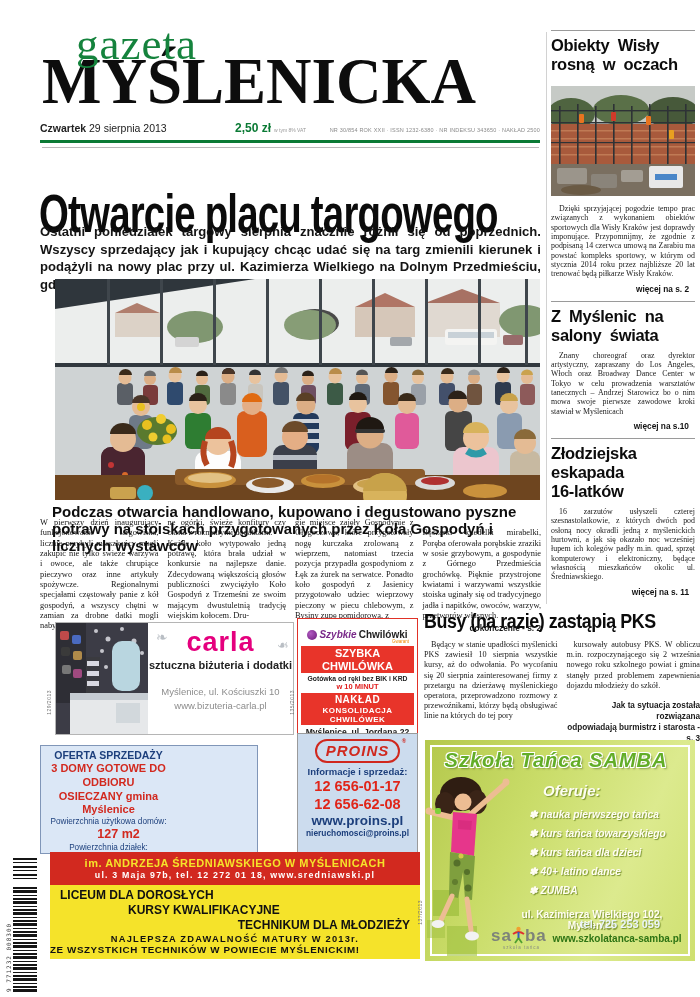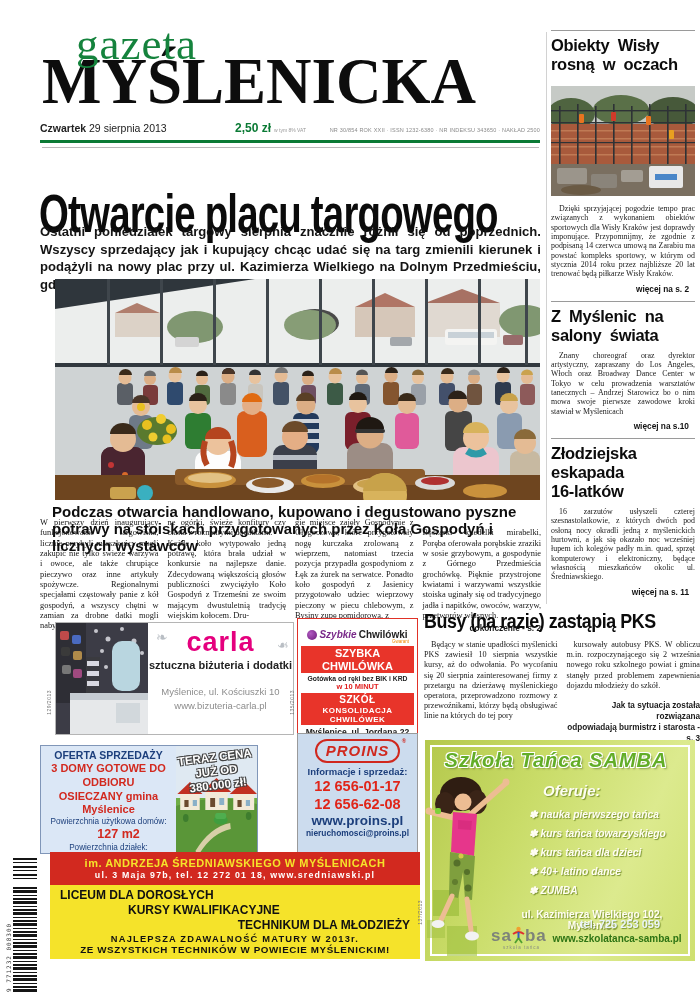--- a/index.html
+++ b/index.html
@@ -62,21 +62,21 @@
   .chw-red{background:#e8342a;color:#fff;font-weight:bold;margin:2px 3px;padding:1px 0;line-height:1.15;}
   .chw-red.l1{font-size:11px;}
   .chw-red .sm{font-size:8px;display:block;letter-spacing:.5px;}
   .chw-red .lg{font-size:10px;display:block;letter-spacing:.5px;}
   .chw-t1{font-size:6.8px;font-weight:bold;color:#222;margin-top:1px;}
   .chw-t2{font-size:7.5px;font-weight:bold;color:#e02020;}
   .chw-addr{font-size:8.6px;font-weight:bold;color:#222;margin-top:2px;}
   .chw-tel{font-size:10.5px;font-weight:bold;color:#e02020;}
 
   
-  .oferta{left:40px;top:745px;width:218px;height:109px;background:#dbe7f6;border:1px solid #8096b8;display:flex;box-sizing:border-box;}
+  .oferta{left:40px;top:745px;width:218px;height:109px;background:#dbe7f6;border:1px solid #8096b8;display:flex;box-sizing:border-box;flex-direction:column;}
   .of-left{width:135px;text-align:center;padding-top:3px;line-height:1.25;}
   .of-t1{font-size:10.5px;font-weight:bold;color:#1c3f7c;}
   .of-red{font-size:11px;font-weight:bold;color:#d2291f;}
   .of-navy{font-size:8.2px;color:#1c3f7c;}
   .of-area{font-size:12.5px;font-weight:bold;color:#d2291f;margin-left:20px;}
   .of-plots{font-size:9.8px;font-weight:bold;color:#d2291f;}
   .of-bold-navy{font-size:8.4px;font-weight:bold;color:#1c3f7c;}
   .of-right{flex:1;position:relative;overflow:hidden;}
   .of-price{position:absolute;top:5px;left:0;right:0;text-align:center;transform:rotate(-7deg);color:#fff;font-weight:bold;font-size:11.5px;line-height:1.2;text-shadow:1px 1px 0 #444,-1px -1px 0 #444,1px -1px 0 #444,-1px 1px 0 #444;z-index:2;}
 
@@ -94,21 +94,21 @@
   .sc-red{background:#d2291f;text-align:center;padding:4px 0 3px;line-height:1.3;}
   .sc-l1{color:#f5e32a;font-weight:bold;font-size:12.5px;letter-spacing:2px;}
   .sc-l2{color:#f5e32a;font-weight:bold;font-size:11px;letter-spacing:.5px;}
   .sc-l3{color:#fff;font-weight:bold;font-size:8.8px;letter-spacing:1.2px;}
   .sc-yellow{background:#f5e32a;padding:3px 0 4px;}
   .sc-o{font-weight:bold;font-size:12px;color:#111;line-height:1.25;}
   .sc-o.o1{margin-left:10px;}
   .sc-o.o2{margin-left:78px;}
   .sc-o.o3{text-align:right;margin-right:10px;}
   .sc-f1{font-weight:bold;font-size:9.3px;text-align:center;letter-spacing:1.2px;margin-top:1px;}
-  .sc-f2{font-weight:bold;font-size:9.8px;text-align:center;letter-spacing:.6px;}
+  .sc-f2{font-weight:bold;font-size:9.8px;letter-spacing:.6px;}
 
   
   .samba{left:425px;top:740px;width:270px;height:221px;background:linear-gradient(115deg,#b4c84c 0%,#c9dc68 35%,#dcea8e 70%,#cfe070 100%);position:absolute;overflow:hidden;}
   .samba-border{position:absolute;inset:5px;border:2px solid #fff;pointer-events:none;}
   .sa-title{position:absolute;top:9px;left:0;right:8px;text-align:center;font-size:20px;font-weight:bold;font-style:italic;color:#63ad28;letter-spacing:1px;text-shadow:-1px -1px 0 #fff,1px -1px 0 #fff,-1px 1px 0 #fff,1px 1px 0 #fff,2px 2px 2px rgba(60,90,20,.5);}
   .sa-sub{position:absolute;top:42px;left:118px;font-size:15px;font-weight:bold;font-style:italic;color:#fdfdf2;text-shadow:1px 1px 1px #7c9430;}
   .sa-list{position:absolute;top:68px;left:104px;right:10px;list-style:none;margin:0;padding:0;}
   .sa-list li{font-size:10.3px;font-weight:bold;font-style:italic;color:#fffdf4;margin-bottom:7px;text-shadow:1px 1px 1px #7c9430;white-space:nowrap;}
   .sa-addr{position:absolute;top:169px;left:72px;right:8px;text-align:center;font-size:10.2px;font-weight:bold;color:#fffdf2;text-shadow:1px 1px 1px #7c9430;}
   .sa-tel{position:absolute;top:178px;left:130px;right:10px;text-align:center;font-size:11px;font-weight:bold;color:#eaf4fb;text-shadow:1px 1px 1px #7c9430;}
@@ -515,21 +515,21 @@
   <div class="chw-logo">
     <span class="chw-dot"></span>
     <span class="chw-b1">Szybkie</span>
       <span class="chw-b2">Chwilówki</span>
   </div>
   <div class="chw-gw">Gwarant</div>
   <div class="chw-red l1">SZYBKA CHWILÓWKA</div>
   <div class="chw-t1">Gotówka od ręki bez BIK i KRD</div>
   <div class="chw-t2">w 10 MINUT</div>
   <div class="chw-red">
-    <span class="lg">SZKÓŁ</span>
+    <span class="lg">NAKŁAD</span>
     <span class="sm">KONSOLIDACJA</span>
     <span class="sm">CHWILÓWEK</span>
   </div>
   <div class="chw-addr">Myślenice, ul. Jordana 22</div>
   <div class="chw-tel">tel. 12 397 04 16</div>
 </div>
 <div class="abs ad-code" style="left:289px;top:690px;">135/2013</div>
 
 <div class="abs oferta">
   <div class="of-left">

